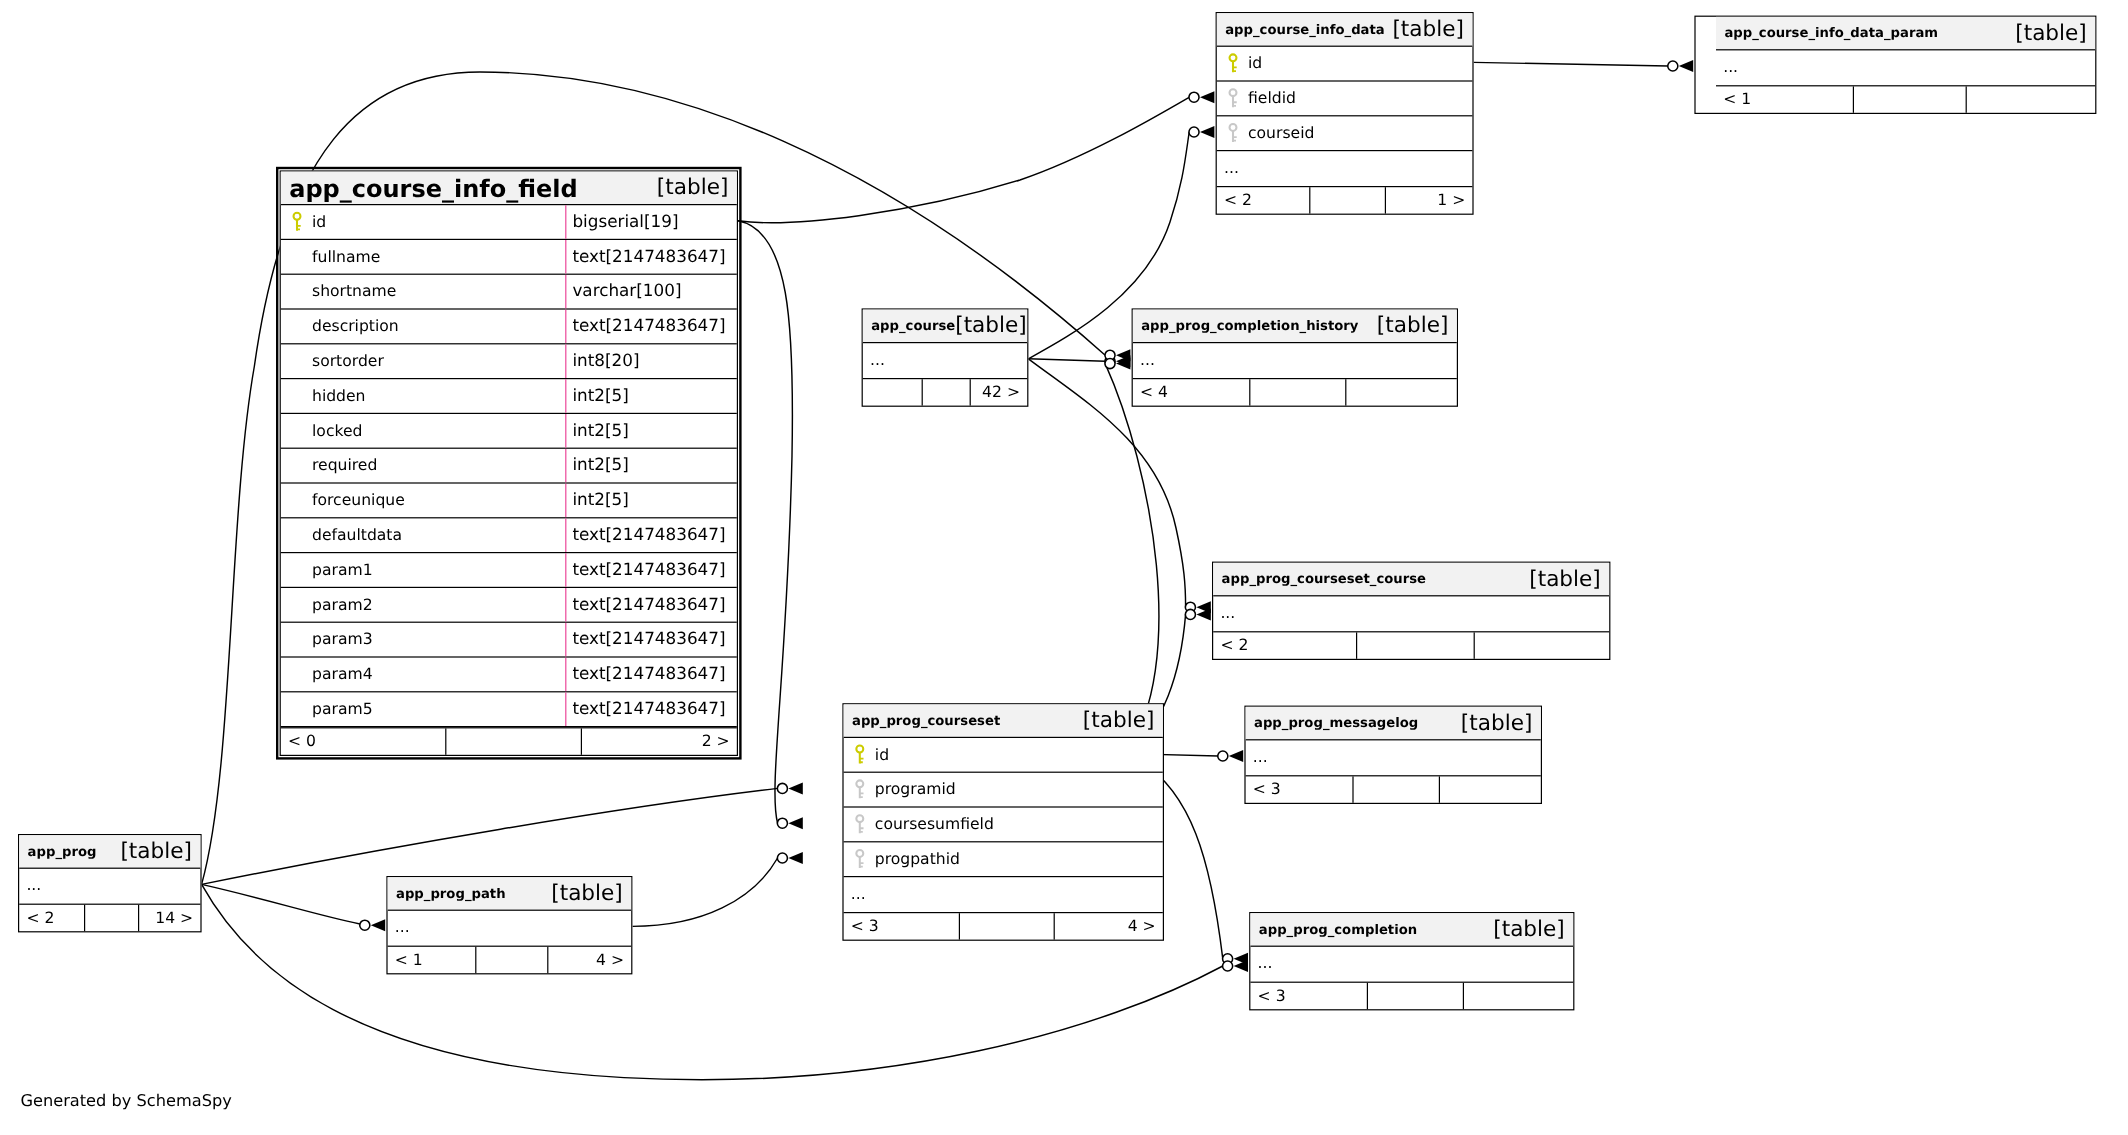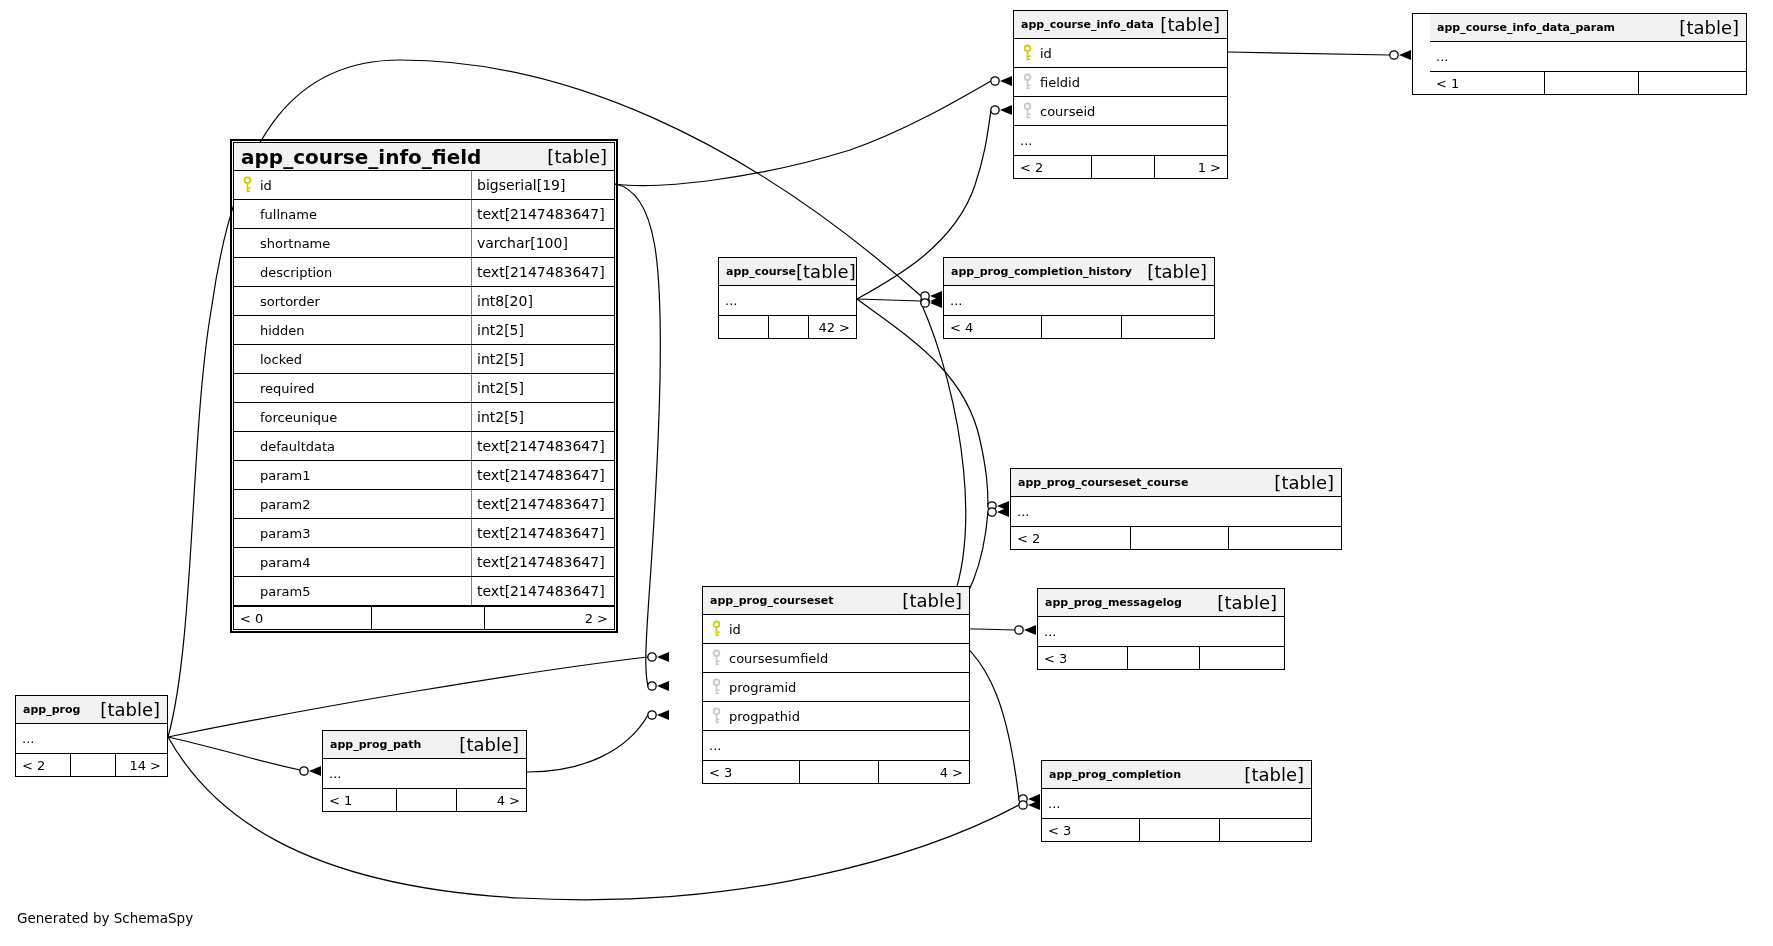--- a/index.html
+++ b/index.html
@@ -338,34 +338,34 @@
         <div class="row">
           <span class="keycell">
             <svg width="11" height="18" viewBox="0 0 11 18">
               <circle cx="5.5" cy="4.2" r="2.9" fill="none" stroke="#c8c8c8" stroke-width="1.7"></circle>
               <line x1="5.5" y1="7.1" x2="5.5" y2="16.3" stroke="#c8c8c8" stroke-width="1.7"></line>
               <line x1="5.5" y1="12.2" x2="8.6" y2="12.2" stroke="#c8c8c8" stroke-width="1.5"></line>
               <line x1="5.5" y1="15.2" x2="8.0" y2="15.2" stroke="#c8c8c8" stroke-width="1.5"></line>
             </svg>
           </span>
           <span class="namecell">
-            <span class="cname">coursesumfield</span>
+            <span class="cname">programid</span>
           </span>
         </div>
         <div class="row">
           <span class="keycell">
             <svg width="11" height="18" viewBox="0 0 11 18">
               <circle cx="5.5" cy="4.2" r="2.9" fill="none" stroke="#c8c8c8" stroke-width="1.7"></circle>
               <line x1="5.5" y1="7.1" x2="5.5" y2="16.3" stroke="#c8c8c8" stroke-width="1.7"></line>
               <line x1="5.5" y1="12.2" x2="8.6" y2="12.2" stroke="#c8c8c8" stroke-width="1.5"></line>
               <line x1="5.5" y1="15.2" x2="8.0" y2="15.2" stroke="#c8c8c8" stroke-width="1.5"></line>
             </svg>
           </span>
           <span class="namecell">
-            <span class="cname">programid</span>
+            <span class="cname">coursesumfield</span>
           </span>
         </div>
         <div class="row">
           <span class="keycell">
             <svg width="11" height="18" viewBox="0 0 11 18">
               <circle cx="5.5" cy="4.2" r="2.9" fill="none" stroke="#c8c8c8" stroke-width="1.7"></circle>
               <line x1="5.5" y1="7.1" x2="5.5" y2="16.3" stroke="#c8c8c8" stroke-width="1.7"></line>
               <line x1="5.5" y1="12.2" x2="8.6" y2="12.2" stroke="#c8c8c8" stroke-width="1.5"></line>
               <line x1="5.5" y1="15.2" x2="8.0" y2="15.2" stroke="#c8c8c8" stroke-width="1.5"></line>
             </svg>

